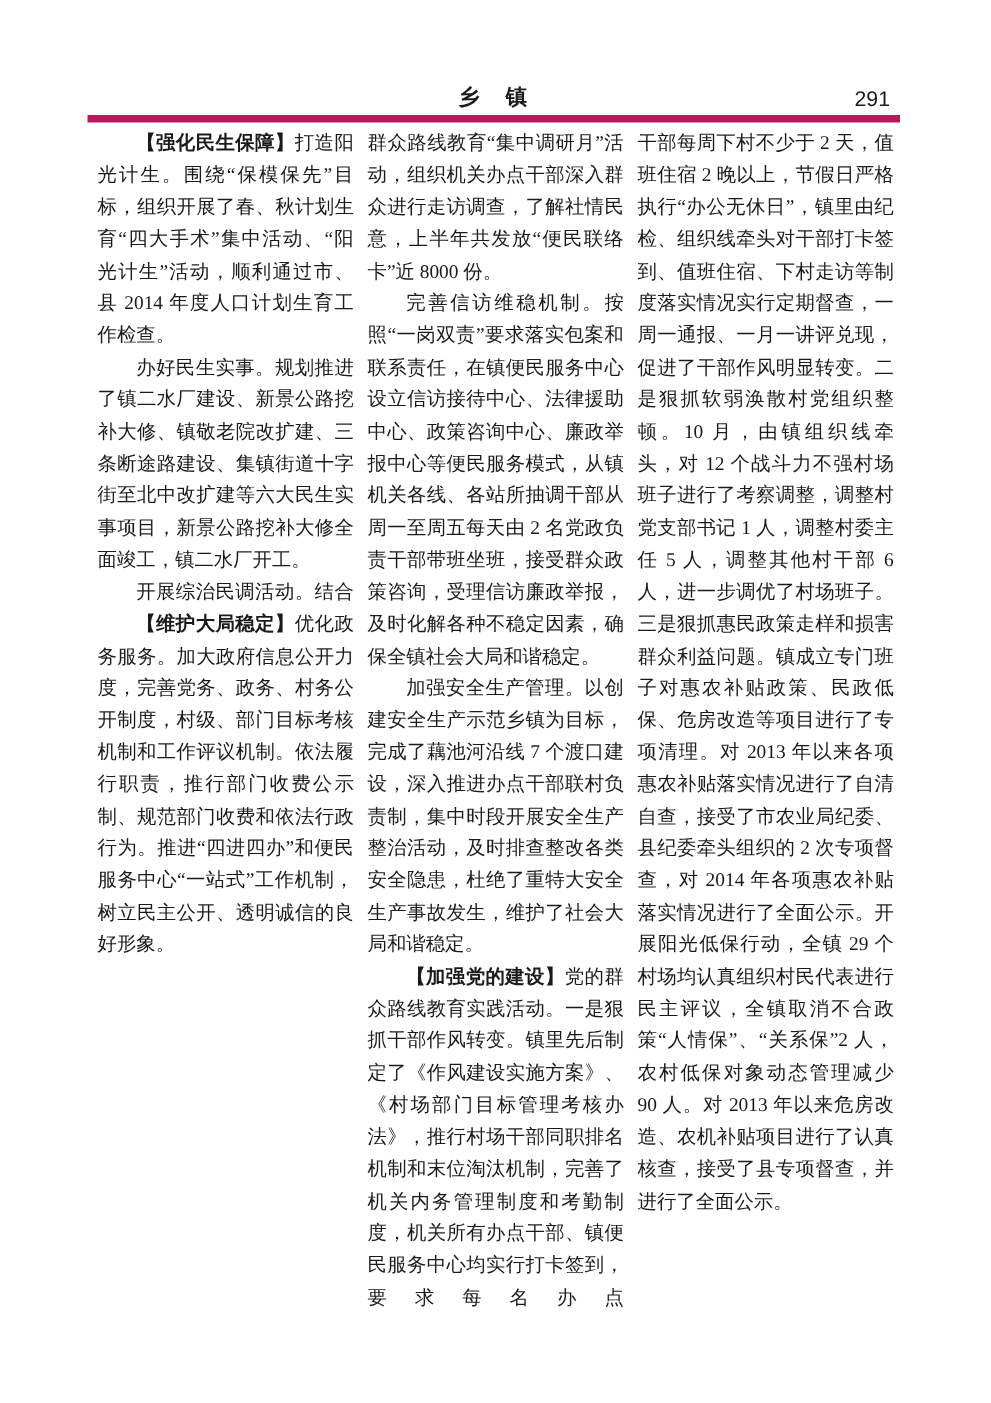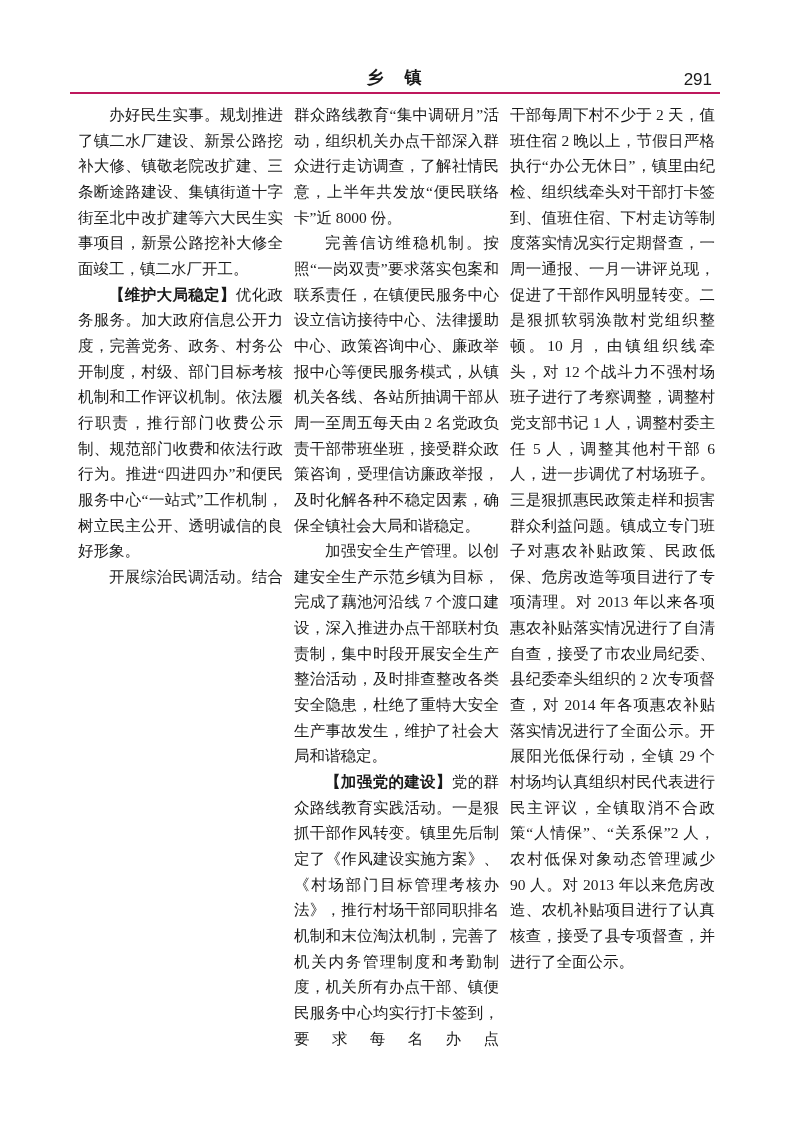--- a/index.html
+++ b/index.html
@@ -14,21 +14,21 @@
     overflow: hidden;
     font-family: "Liberation Serif", serif;
     color: #1a1a1a;
   }
   .page-header {
     position: absolute;
     left: 70px;
     top: 70px;
     width: 650px;
     height: 22px;
-    border-bottom: 2px solid #be185d;
+    border-bottom: 6px solid #be185d;
   }
   .running-title {
     position: absolute;
     left: 0;
     right: 0;
     bottom: 3px;
     text-align: center;
     font-family: "Liberation Sans", sans-serif;
     font-weight: 700;
     font-size: 17px;
@@ -74,23 +74,24 @@
 </head>
 <body>
 
 <div class="page-header">
   <div class="running-title">乡　镇</div>
   <div class="page-number">291</div>
 </div>
 
 <div class="columns">
   <div class="col">
+      <p class="para"><span class="sec-head">【强化民生保障】</span><span>打造阳光计生。围绕“保模保先”目标，组织开展了春、秋计划生育“四大手术”集中活动、“阳光计生”活动，顺利通过市、县 2014 年度人口计划生育工作检查。</span></p>
       <p class="para"><span>办好民生实事。规划推进了镇二水厂建设、新景公路挖补大修、镇敬老院改扩建、三条断途路建设、集镇街道十字街至北中改扩建等六大民生实事项目，新景公路挖补大修全面竣工，镇二水厂开工。</span></p>
+      <p class="para contend"><span>开展综治民调活动。结合</span></p>
       <p class="para"><span class="sec-head">【维护大局稳定】</span><span>优化政务服务。加大政府信息公开力度，完善党务、政务、村务公开制度，村级、部门目标考核机制和工作评议机制。依法履行职责，推行部门收费公示制、规范部门收费和依法行政行为。推进“四进四办”和便民服务中心“一站式”工作机制，树立民主公开、透明诚信的良好形象。</span></p>
-      <p class="para contend"><span>开展综治民调活动。结合</span></p>
     </div>
   <div class="col">
       <p class="para noindent"><span>群众路线教育“集中调研月”活动，组织机关办点干部深入群众进行走访调查，了解社情民意，上半年共发放“便民联络卡”近 8000 份。</span></p>
       <p class="para"><span>完善信访维稳机制。按照“一岗双责”要求落实包案和联系责任，在镇便民服务中心设立信访接待中心、法律援助中心、政策咨询中心、廉政举报中心等便民服务模式，从镇机关各线、各站所抽调干部从周一至周五每天由 2 名党政负责干部带班坐班，接受群众政策咨询，受理信访廉政举报，及时化解各种不稳定因素，确保全镇社会大局和谐稳定。</span></p>
       <p class="para"><span>加强安全生产管理。以创建安全生产示范乡镇为目标，完成了藕池河沿线 7 个渡口建设，深入推进办点干部联村负责制，集中时段开展安全生产整治活动，及时排查整改各类安全隐患，杜绝了重特大安全生产事故发生，维护了社会大局和谐稳定。</span></p>
       <p class="para contend"><span class="sec-head">【加强党的建设】</span><span>党的群众路线教育实践活动。一是狠抓干部作风转变。镇里先后制定了《作风建设实施方案》、《村场部门目标管理考核办法》，推行村场干部同职排名机制和末位淘汰机制，完善了机关内务管理制度和考勤制度，机关所有办点干部、镇便民服务中心均实行打卡签到，要求每名办点</span></p>
     </div>
   <div class="col">
       <p class="para noindent"><span>干部每周下村不少于 2 天，值班住宿 2 晚以上，节假日严格执行“办公无休日”，镇里由纪检、组织线牵头对干部打卡签到、值班住宿、下村走访等制度落实情况实行定期督查，一周一通报、一月一讲评兑现，促进了干部作风明显转变。二是狠抓软弱涣散村党组织整顿。10 月，由镇组织线牵头，对 12 个战斗力不强村场班子进行了考察调整，调整村党支部书记 1 人，调整村委主任 5 人，调整其他村干部 6 人，进一步调优了村场班子。三是狠抓惠民政策走样和损害群众利益问题。镇成立专门班子对惠农补贴政策、民政低保、危房改造等项目进行了专项清理。对 2013 年以来各项惠农补贴落实情况进行了自清自查，接受了市农业局纪委、县纪委牵头组织的 2 次专项督查，对 2014 年各项惠农补贴落实情况进行了全面公示。开展阳光低保行动，全镇 29 个村场均认真组织村民代表进行民主评议，全镇取消不合政策“人情保”、“关系保”2 人，农村低保对象动态管理减少 90 人。对 2013 年以来危房改造、农机补贴项目进行了认真核查，接受了县专项督查，并进行了全面公示。</span></p>
     </div>

